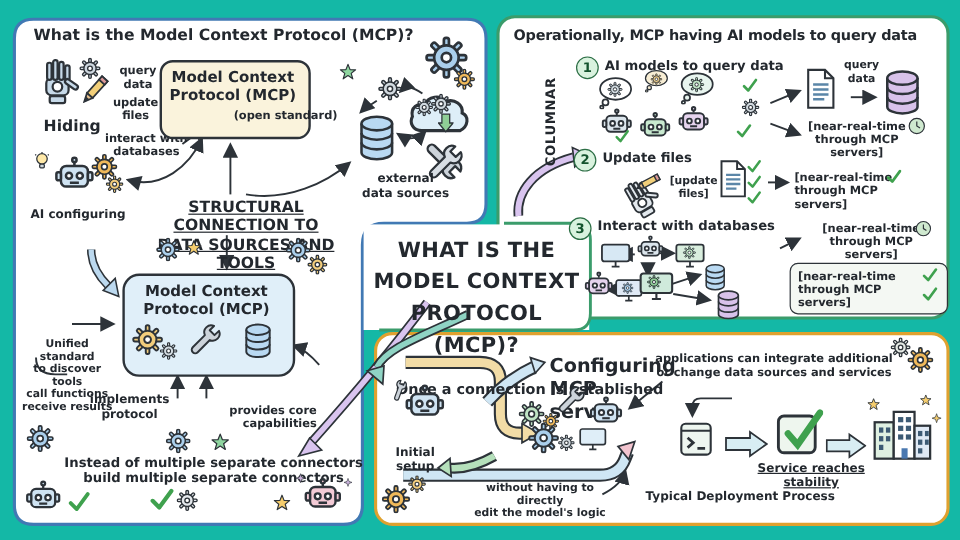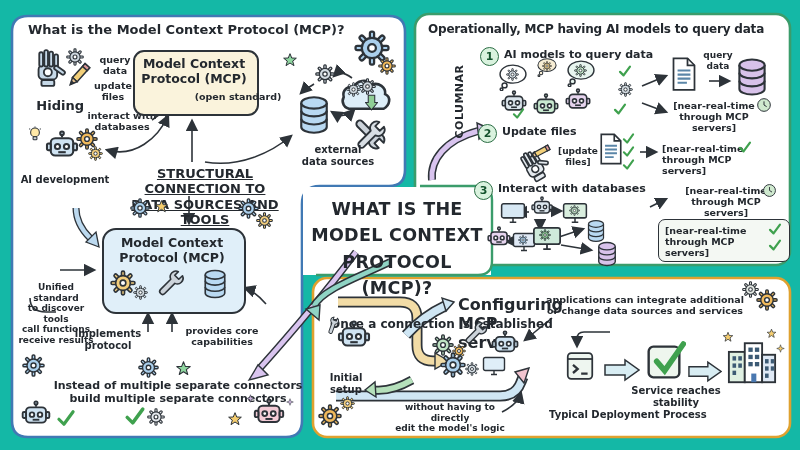--- a/index.html
+++ b/index.html
@@ -308,21 +308,21 @@
     </svg>
 <svg class="ic" style="left:44px;top:130px;width:36px;height:36px;">
       <use href="#i-robot" fill="#cfe3f2"></use>
     </svg>
 <svg class="ic" style="left:76px;top:128px;width:22px;height:22px;">
       <use href="#i-gear" fill="#f0b95a"></use>
     </svg>
 <svg class="ic" style="left:88px;top:146px;width:15px;height:15px;">
       <use href="#i-gear" fill="#f2cd7c"></use>
     </svg>
-<div class="t c" style="left:18px;top:174px;width:94px;font-size:10px;">AI development</div>
+<div class="t c" style="left:18px;top:174px;width:94px;font-size:10px;">AI configuring</div>
 
 <svg class="ic" style="left:130px;top:198px;width:20px;height:20px;">
       <use href="#i-gear" fill="#aacfec"></use>
     </svg>
 <svg class="ic" style="left:154px;top:199px;width:15px;height:15px;">
       <use href="#i-star" fill="#f5cd6e"></use>
     </svg>
 <svg class="ic" style="left:238px;top:198px;width:21px;height:21px;">
       <use href="#i-gear" fill="#aacfec"></use>
     </svg>
@@ -345,21 +345,21 @@
 <svg class="ic" style="left:202px;top:267px;width:26px;height:34px;">
       <use href="#i-db" fill="#b9d9f2"></use>
     </svg>
 
 <div class="t c" style="left:72px;top:328px;width:72px;font-size:10px;">implements
 protocol</div>
 <div class="t c" style="left:14px;top:282px;width:84px;font-size:9px;">Unified standard
 to discover tools
 call functions
 receive results</div>
-<div class="t c" style="left:180px;top:325px;width:84px;font-size:9.5px;">provides core
+<div class="t c" style="left:180px;top:337px;width:84px;font-size:9.5px;text-align:right;">provides core
 capabilities</div>
 
 <svg class="ic" style="left:22px;top:354px;width:23px;height:23px;">
       <use href="#i-gear" fill="#aacfec"></use>
     </svg>
 <svg class="ic" style="left:138px;top:357px;width:21px;height:21px;">
       <use href="#i-gear" fill="#aacfec"></use>
     </svg>
 <svg class="ic" style="left:175px;top:360px;width:17px;height:17px;">
       <use href="#i-star" fill="#8fd6a0"></use>
@@ -568,38 +568,38 @@
 or change data sources and services</div>
 <svg class="ic" style="left:566px;top:350px;width:28px;height:32px;">
       <use href="#i-term"></use>
     </svg>
 <svg class="ic" style="left:604px;top:358px;width:36px;height:24px;">
       <use href="#i-blockarrow"></use>
     </svg>
 <svg class="ic" style="left:646px;top:340px;width:40px;height:40px;">
       <use href="#i-checkbox"></use>
     </svg>
-<div class="t c" style="left:620px;top:385px;width:112px;font-size:10px;">Service reaches
+<div class="t c" style="left:620px;top:385px;width:112px;font-size:10px;text-decoration:underline;">Service reaches
 stability</div>
 <svg class="ic" style="left:688px;top:360px;width:34px;height:23px;">
       <use href="#i-blockarrow"></use>
     </svg>
 <svg class="ic" style="left:726px;top:340px;width:52px;height:44px;">
       <use href="#i-building"></use>
     </svg>
 <svg class="ic" style="left:722px;top:331px;width:12px;height:12px;">
       <use href="#i-star" fill="#f5cd6e"></use>
     </svg>
 <svg class="ic" style="left:766px;top:328px;width:11px;height:11px;">
       <use href="#i-star" fill="#f5cd6e"></use>
     </svg>
 <svg class="ic" style="left:776px;top:344px;width:9px;height:9px;">
       <use href="#i-spark" fill="#f5cd6e"></use>
     </svg>
-<div class="t" style="left:538px;top:409px;width:180px;font-size:10px;margin-left:11px;">Typical Deployment Process</div>
+<div class="t" style="left:538px;top:409px;width:180px;font-size:10px;">Typical Deployment Process</div>
 <div class="t c" style="left:390px;top:402px;width:120px;font-size:9px;">without having to directly
 edit the model's logic</div>
 <svg class="ic" style="left:318px;top:404px;width:24px;height:24px;">
       <use href="#i-gear" fill="#f0b95a"></use>
     </svg>
 <svg class="ic" style="left:340px;top:396px;width:15px;height:15px;">
       <use href="#i-gear" fill="#f2cd7c"></use>
     </svg>
 <svg class="ic" style="left:742px;top:281px;width:17px;height:17px;">
       <use href="#i-gear" fill="#e3e8e3"></use>

